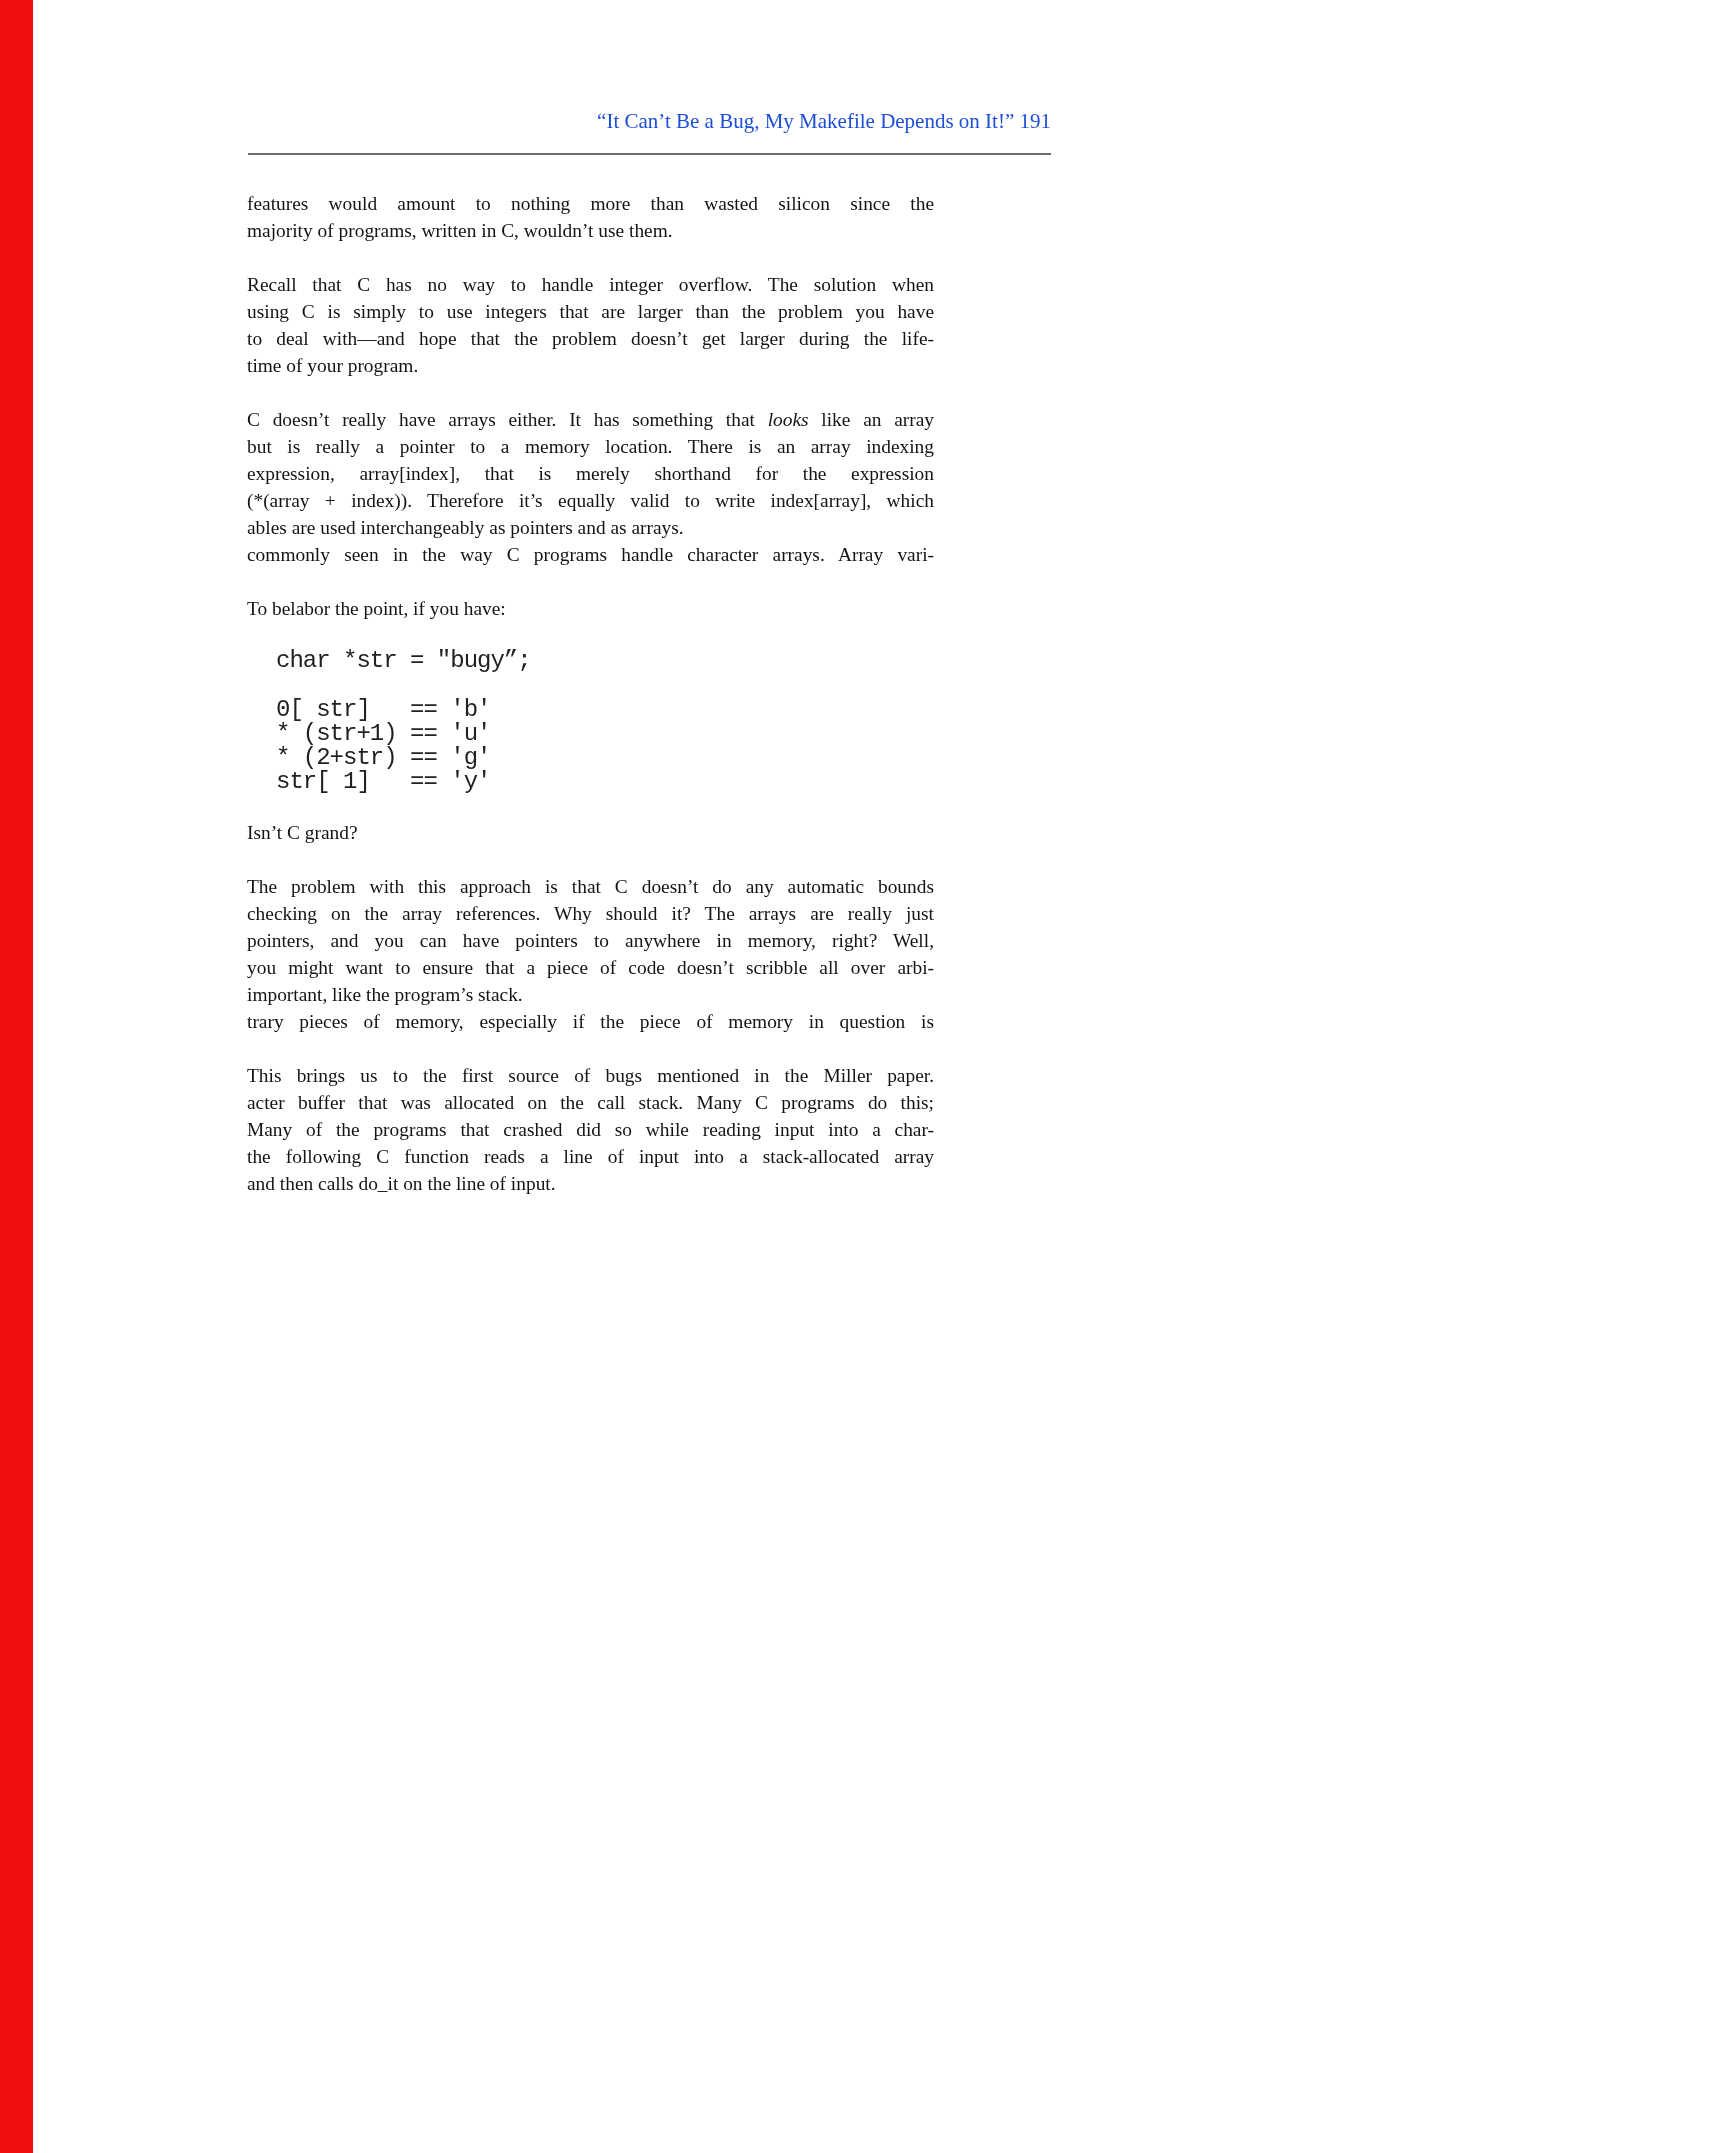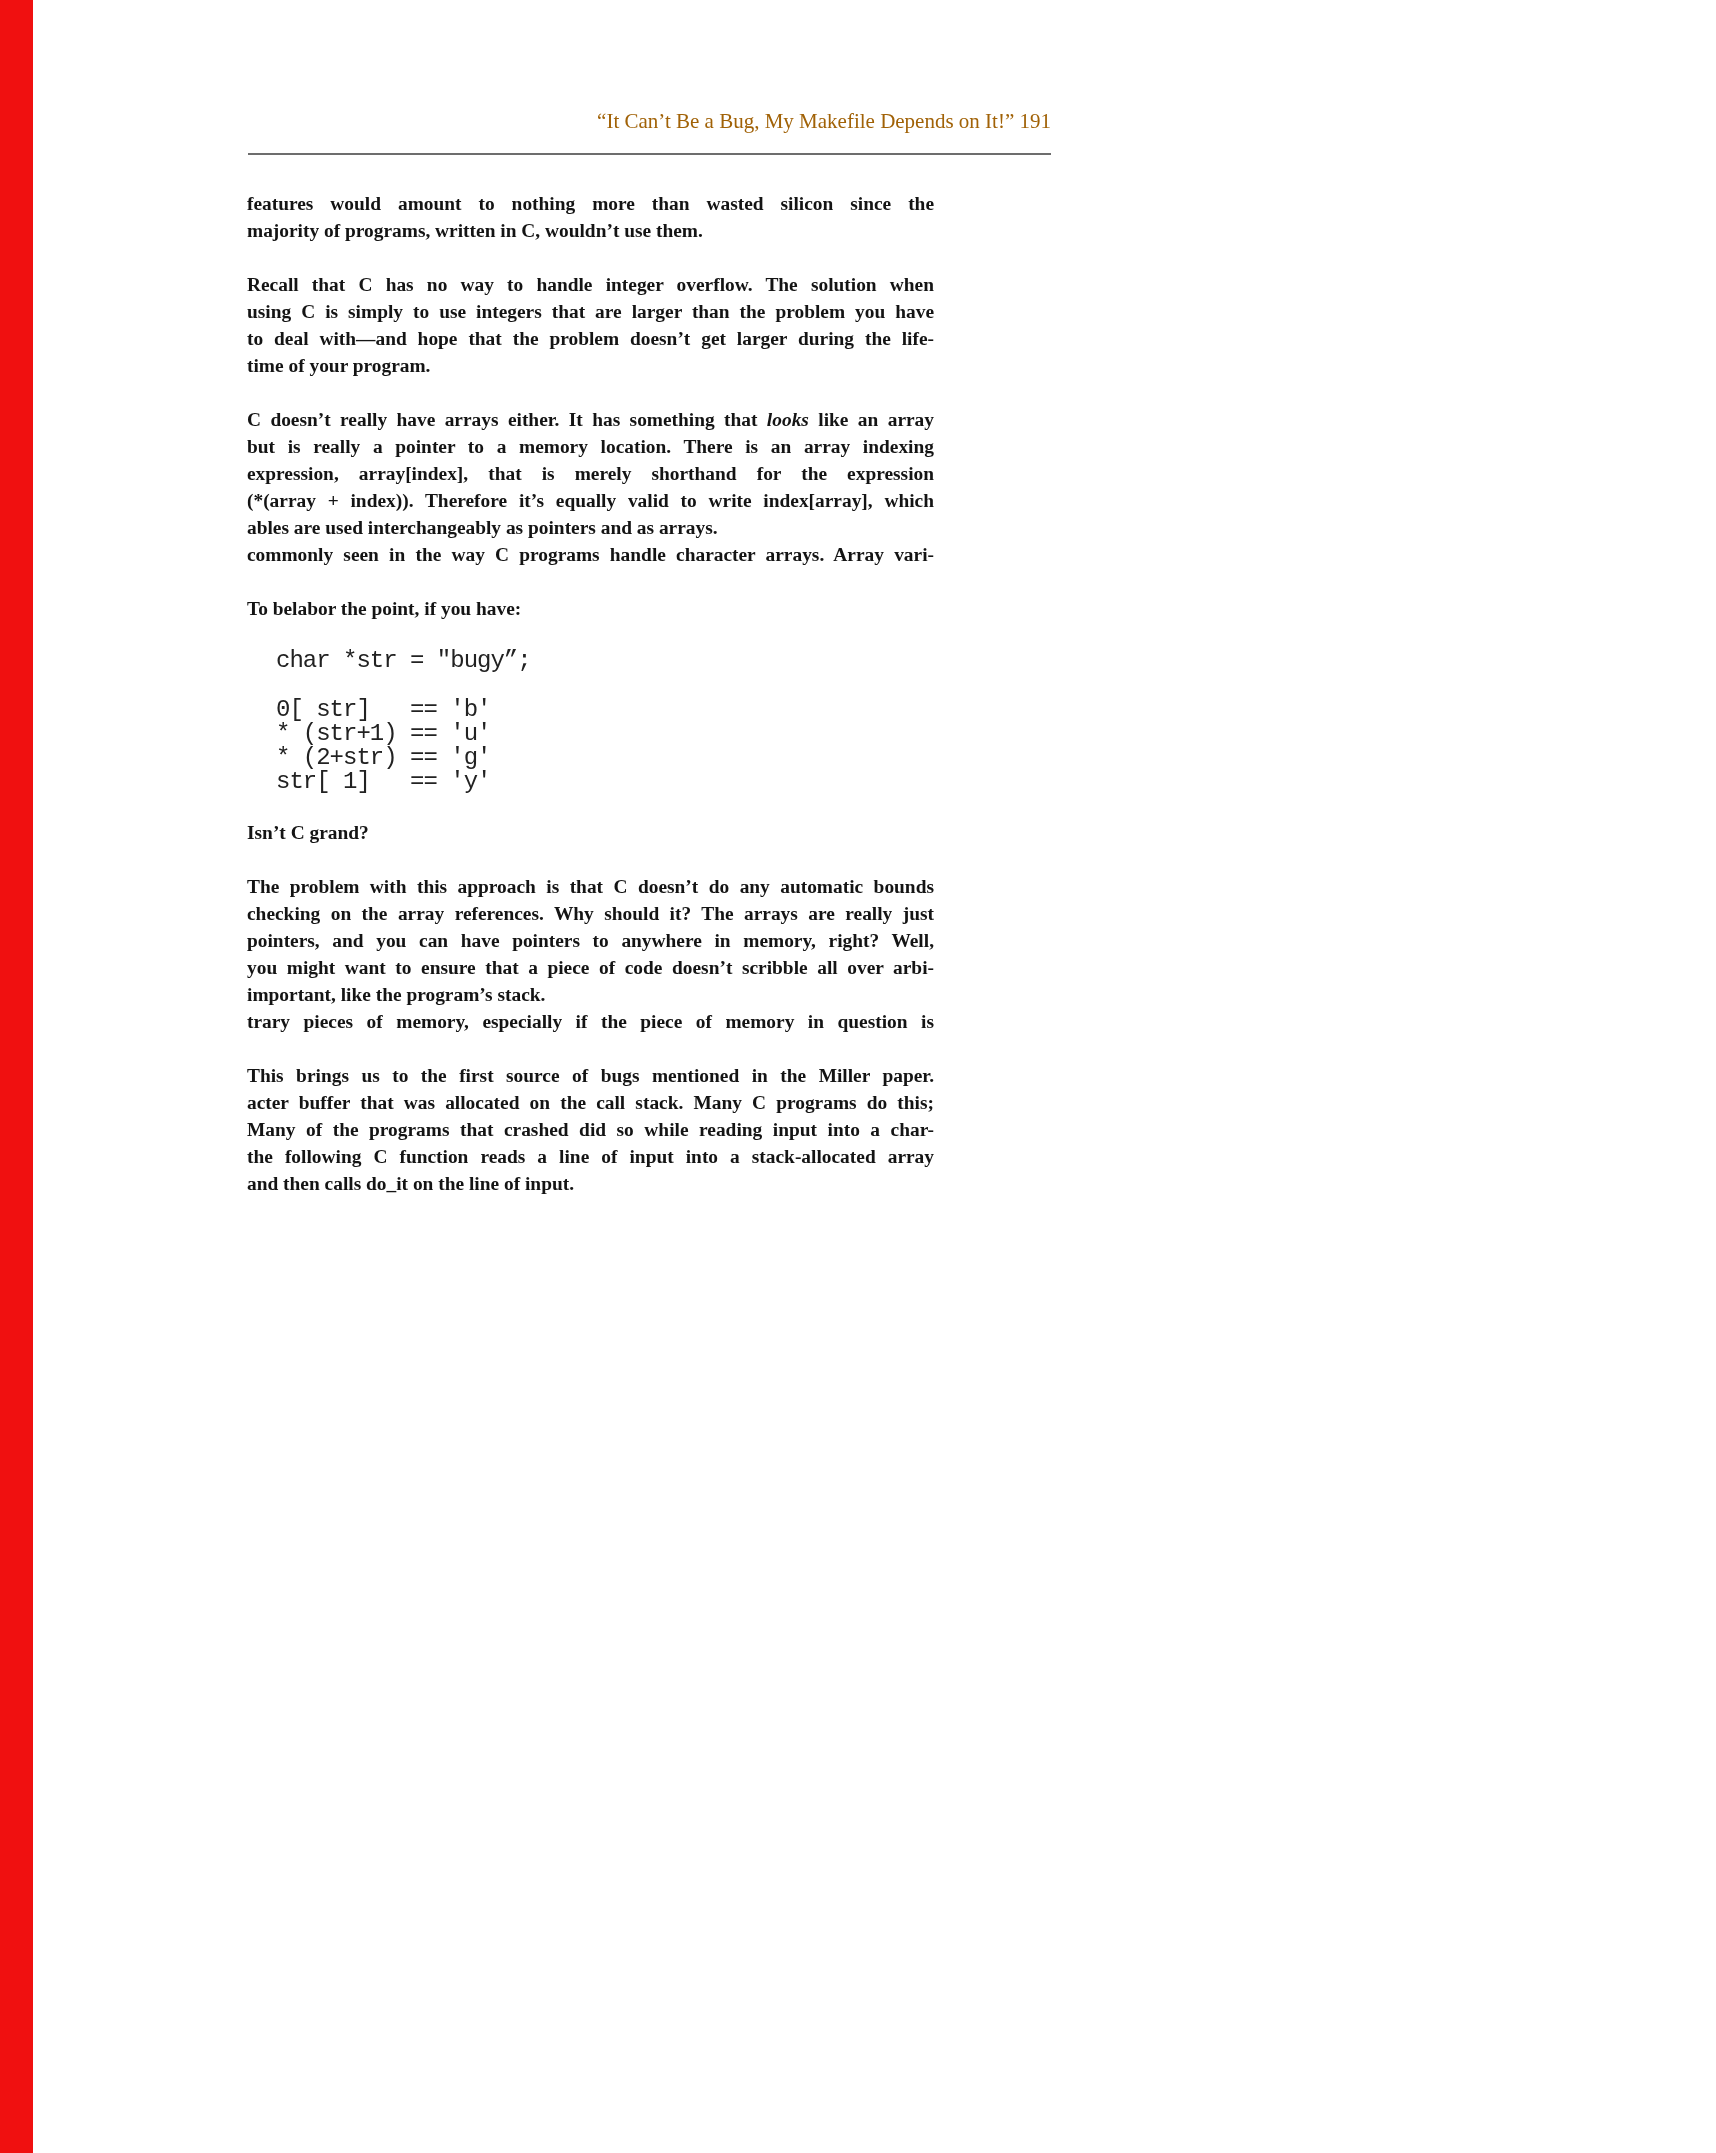--- a/index.html
+++ b/index.html
@@ -13,31 +13,31 @@
   }
   .page { position: absolute; inset: 0; background: #ffffff; }
   .edge-stripe {
     position: absolute; left: 0; top: 0; bottom: 0; width: 33px;
     background: #f01010;
   }
   .running-head {
     position: absolute; top: 109px; left: 247px; width: 804px;
     text-align: right;
     font-size: 21px; line-height: 25px;
-    color: #a16207;
+    color: #1d4ed8;
     white-space: nowrap;
   }
   .head-rule {
     position: absolute; top: 153px; left: 248px; width: 803px; height: 1.9px;
     background: #6d6d6d;
   }
   .body-col {
     position: absolute; top: 190px; left: 247px; width: 687px;
   }
-  .para { margin: 0 0 27px 0; font-weight: bold; }
+  .para { margin: 0 0 27px 0; }
   .line {
     font-size: 19.4px; line-height: 27px;
     text-align: justify;
     white-space: nowrap;
     color: #141414;
   }
   .jl { text-align-last: justify; }
   .it { font-style: italic; }
   .code {
     margin: 15.5px 0 25px 29px;

